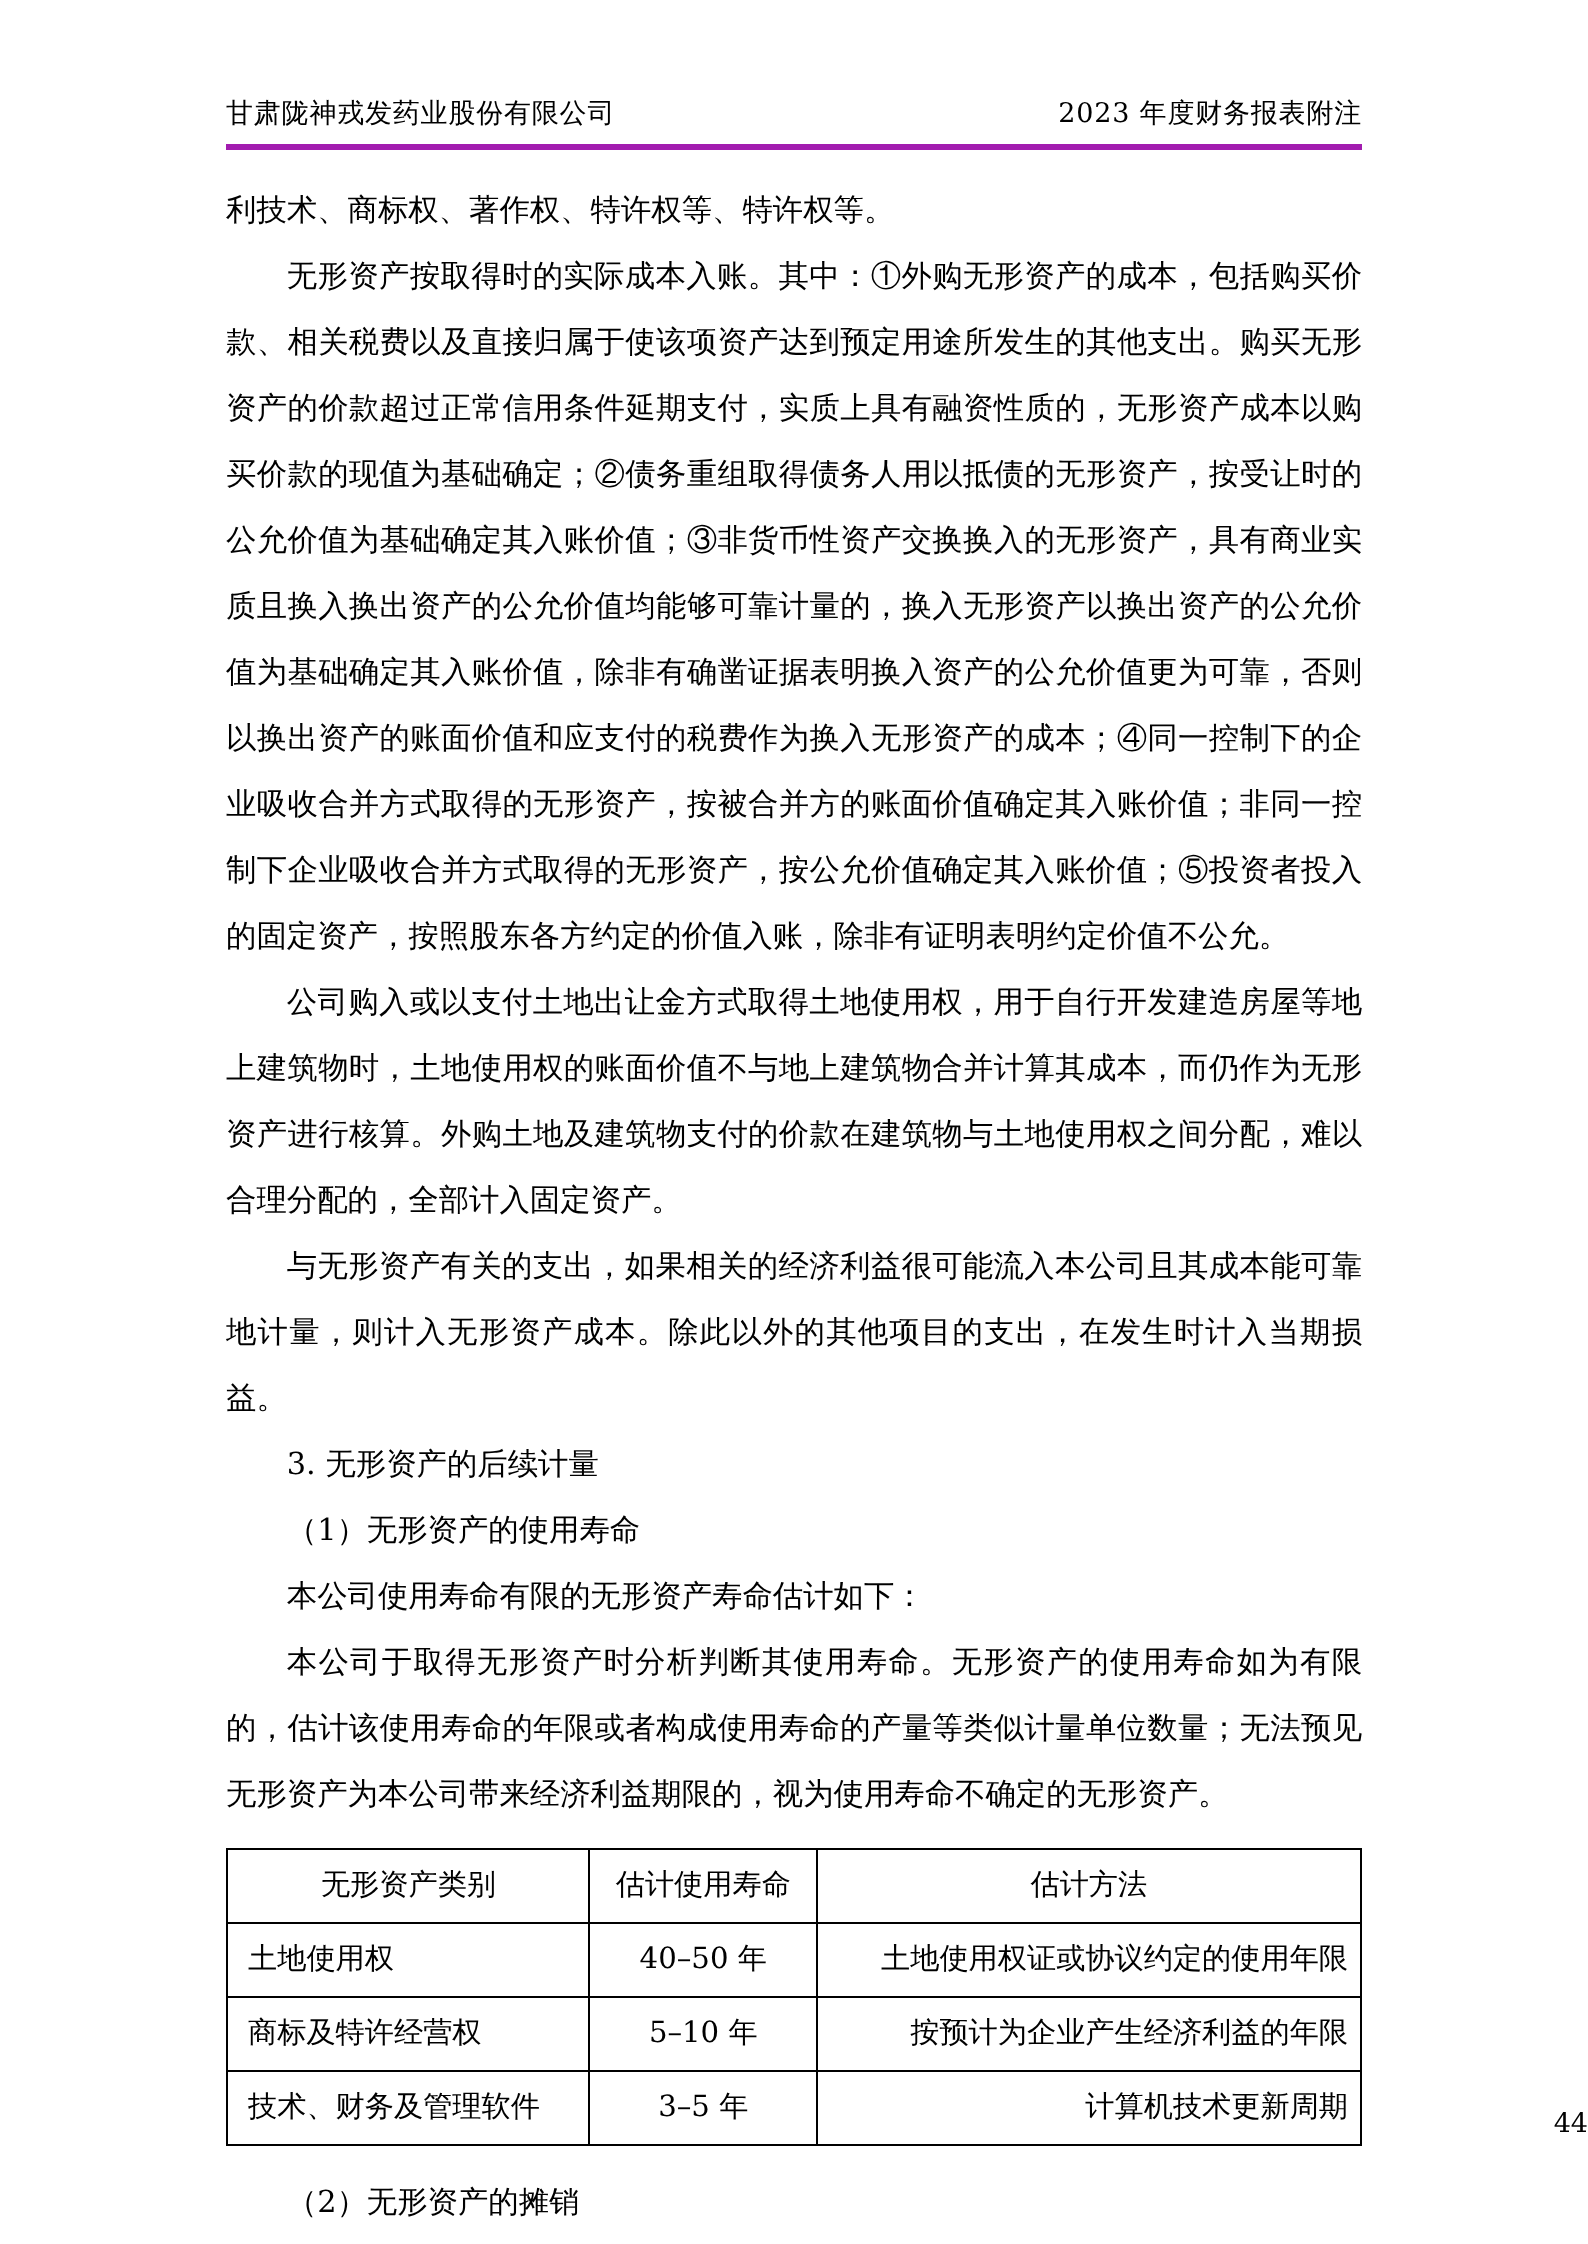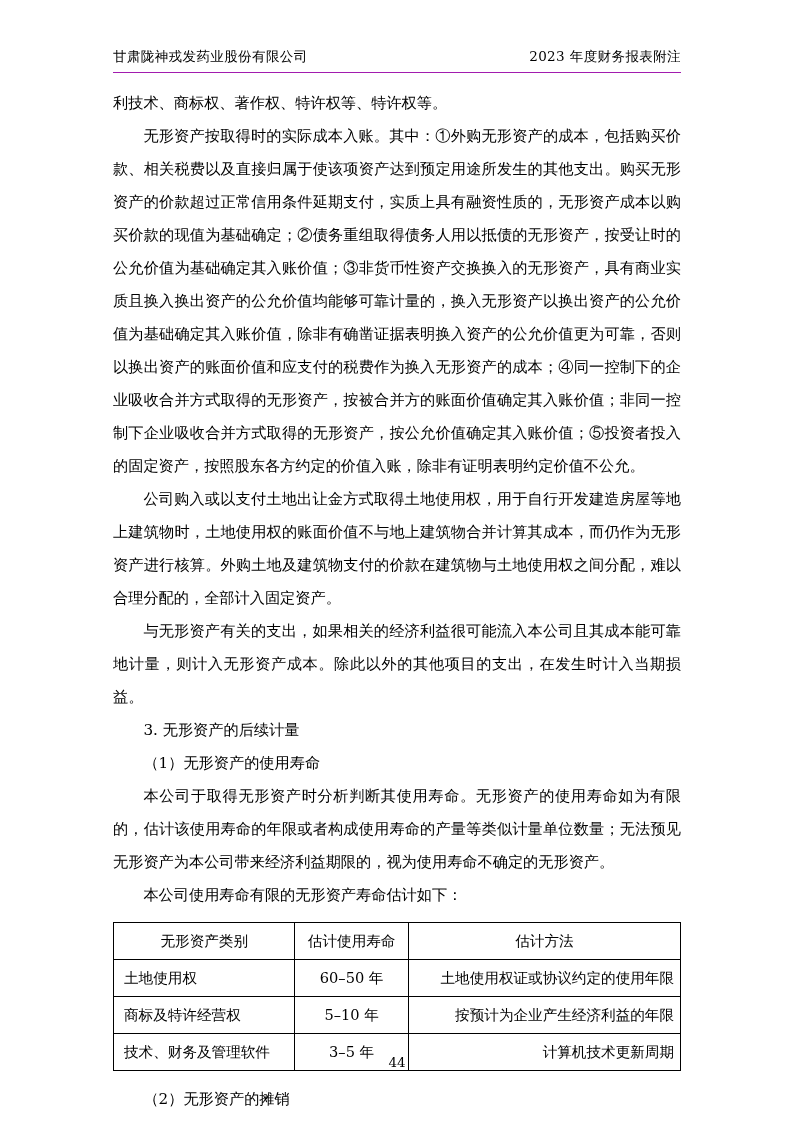--- a/index.html
+++ b/index.html
@@ -25,21 +25,21 @@
     right: 113px;
     top: 48px;
   }
   .header {
     display: flex;
     justify-content: space-between;
     align-items: center;
     font-size: 13.5px;
     letter-spacing: 0.4px;
     padding-bottom: 6px;
-    border-bottom: 1px solid #a21caf;
+    border-bottom: 3px solid #a21caf;
   }
   .header-left, .header-right {
     white-space: nowrap;
   }
   .body-text {
     margin-top: 14px;
     font-size: 15.2px;
     line-height: 33px;
     text-align: justify;
     text-justify: inter-ideograph;
@@ -81,21 +81,21 @@
   }
   table.est-table tbody td.c1 {
     text-align: left;
     padding-left: 10px;
   }
   .page-number {
     position: absolute;
     left: 0;
     right: 0;
     bottom: 52px;
-    text-align: center;
+    text-align: right;
     font-size: 13.5px;
   }
 </style>
 </head>
 <body>
 
 <div class="page">
 
   <div class="content">
 
@@ -104,35 +104,35 @@
       <div class="header-right">2023 年度财务报表附注</div>
     </div>
 
     <div class="body-text">
       <p class="para noindent">利技术、商标权、著作权、特许权等、特许权等。</p>
       <p class="para">无形资产按取得时的实际成本入账。其中：①外购无形资产的成本，包括购买价款、相关税费以及直接归属于使该项资产达到预定用途所发生的其他支出。购买无形资产的价款超过正常信用条件延期支付，实质上具有融资性质的，无形资产成本以购买价款的现值为基础确定；②债务重组取得债务人用以抵债的无形资产，按受让时的公允价值为基础确定其入账价值；③非货币性资产交换换入的无形资产，具有商业实质且换入换出资产的公允价值均能够可靠计量的，换入无形资产以换出资产的公允价值为基础确定其入账价值，除非有确凿证据表明换入资产的公允价值更为可靠，否则以换出资产的账面价值和应支付的税费作为换入无形资产的成本；④同一控制下的企业吸收合并方式取得的无形资产，按被合并方的账面价值确定其入账价值；非同一控制下企业吸收合并方式取得的无形资产，按公允价值确定其入账价值；⑤投资者投入的固定资产，按照股东各方约定的价值入账，除非有证明表明约定价值不公允。</p>
       <p class="para">公司购入或以支付土地出让金方式取得土地使用权，用于自行开发建造房屋等地上建筑物时，土地使用权的账面价值不与地上建筑物合并计算其成本，而仍作为无形资产进行核算。外购土地及建筑物支付的价款在建筑物与土地使用权之间分配，难以合理分配的，全部计入固定资产。</p>
       <p class="para">与无形资产有关的支出，如果相关的经济利益很可能流入本公司且其成本能可靠地计量，则计入无形资产成本。除此以外的其他项目的支出，在发生时计入当期损益。</p>
       <p class="para">3. 无形资产的后续计量</p>
       <p class="para">（1）无形资产的使用寿命</p>
+      <p class="para">本公司使用寿命有限的无形资产寿命估计如下：</p>
       <p class="para">本公司于取得无形资产时分析判断其使用寿命。无形资产的使用寿命如为有限的，估计该使用寿命的年限或者构成使用寿命的产量等类似计量单位数量；无法预见无形资产为本公司带来经济利益期限的，视为使用寿命不确定的无形资产。</p>
-      <p class="para">本公司使用寿命有限的无形资产寿命估计如下：</p>
 
       <table class="est-table">
         <thead>
           <tr>
             <th class="c1">无形资产类别</th>
             <th class="c2">估计使用寿命</th>
             <th class="c3">估计方法</th>
           </tr>
         </thead>
         <tbody>
           <tr>
             <td class="c1">土地使用权</td>
-            <td class="c2">60–50 年</td>
+            <td class="c2">40–50 年</td>
             <td class="c3">土地使用权证或协议约定的使用年限</td>
           </tr>
           <tr>
             <td class="c1">商标及特许经营权</td>
             <td class="c2">5–10 年</td>
             <td class="c3">按预计为企业产生经济利益的年限</td>
           </tr>
           <tr>
             <td class="c1">技术、财务及管理软件</td>
             <td class="c2">3–5 年</td>

